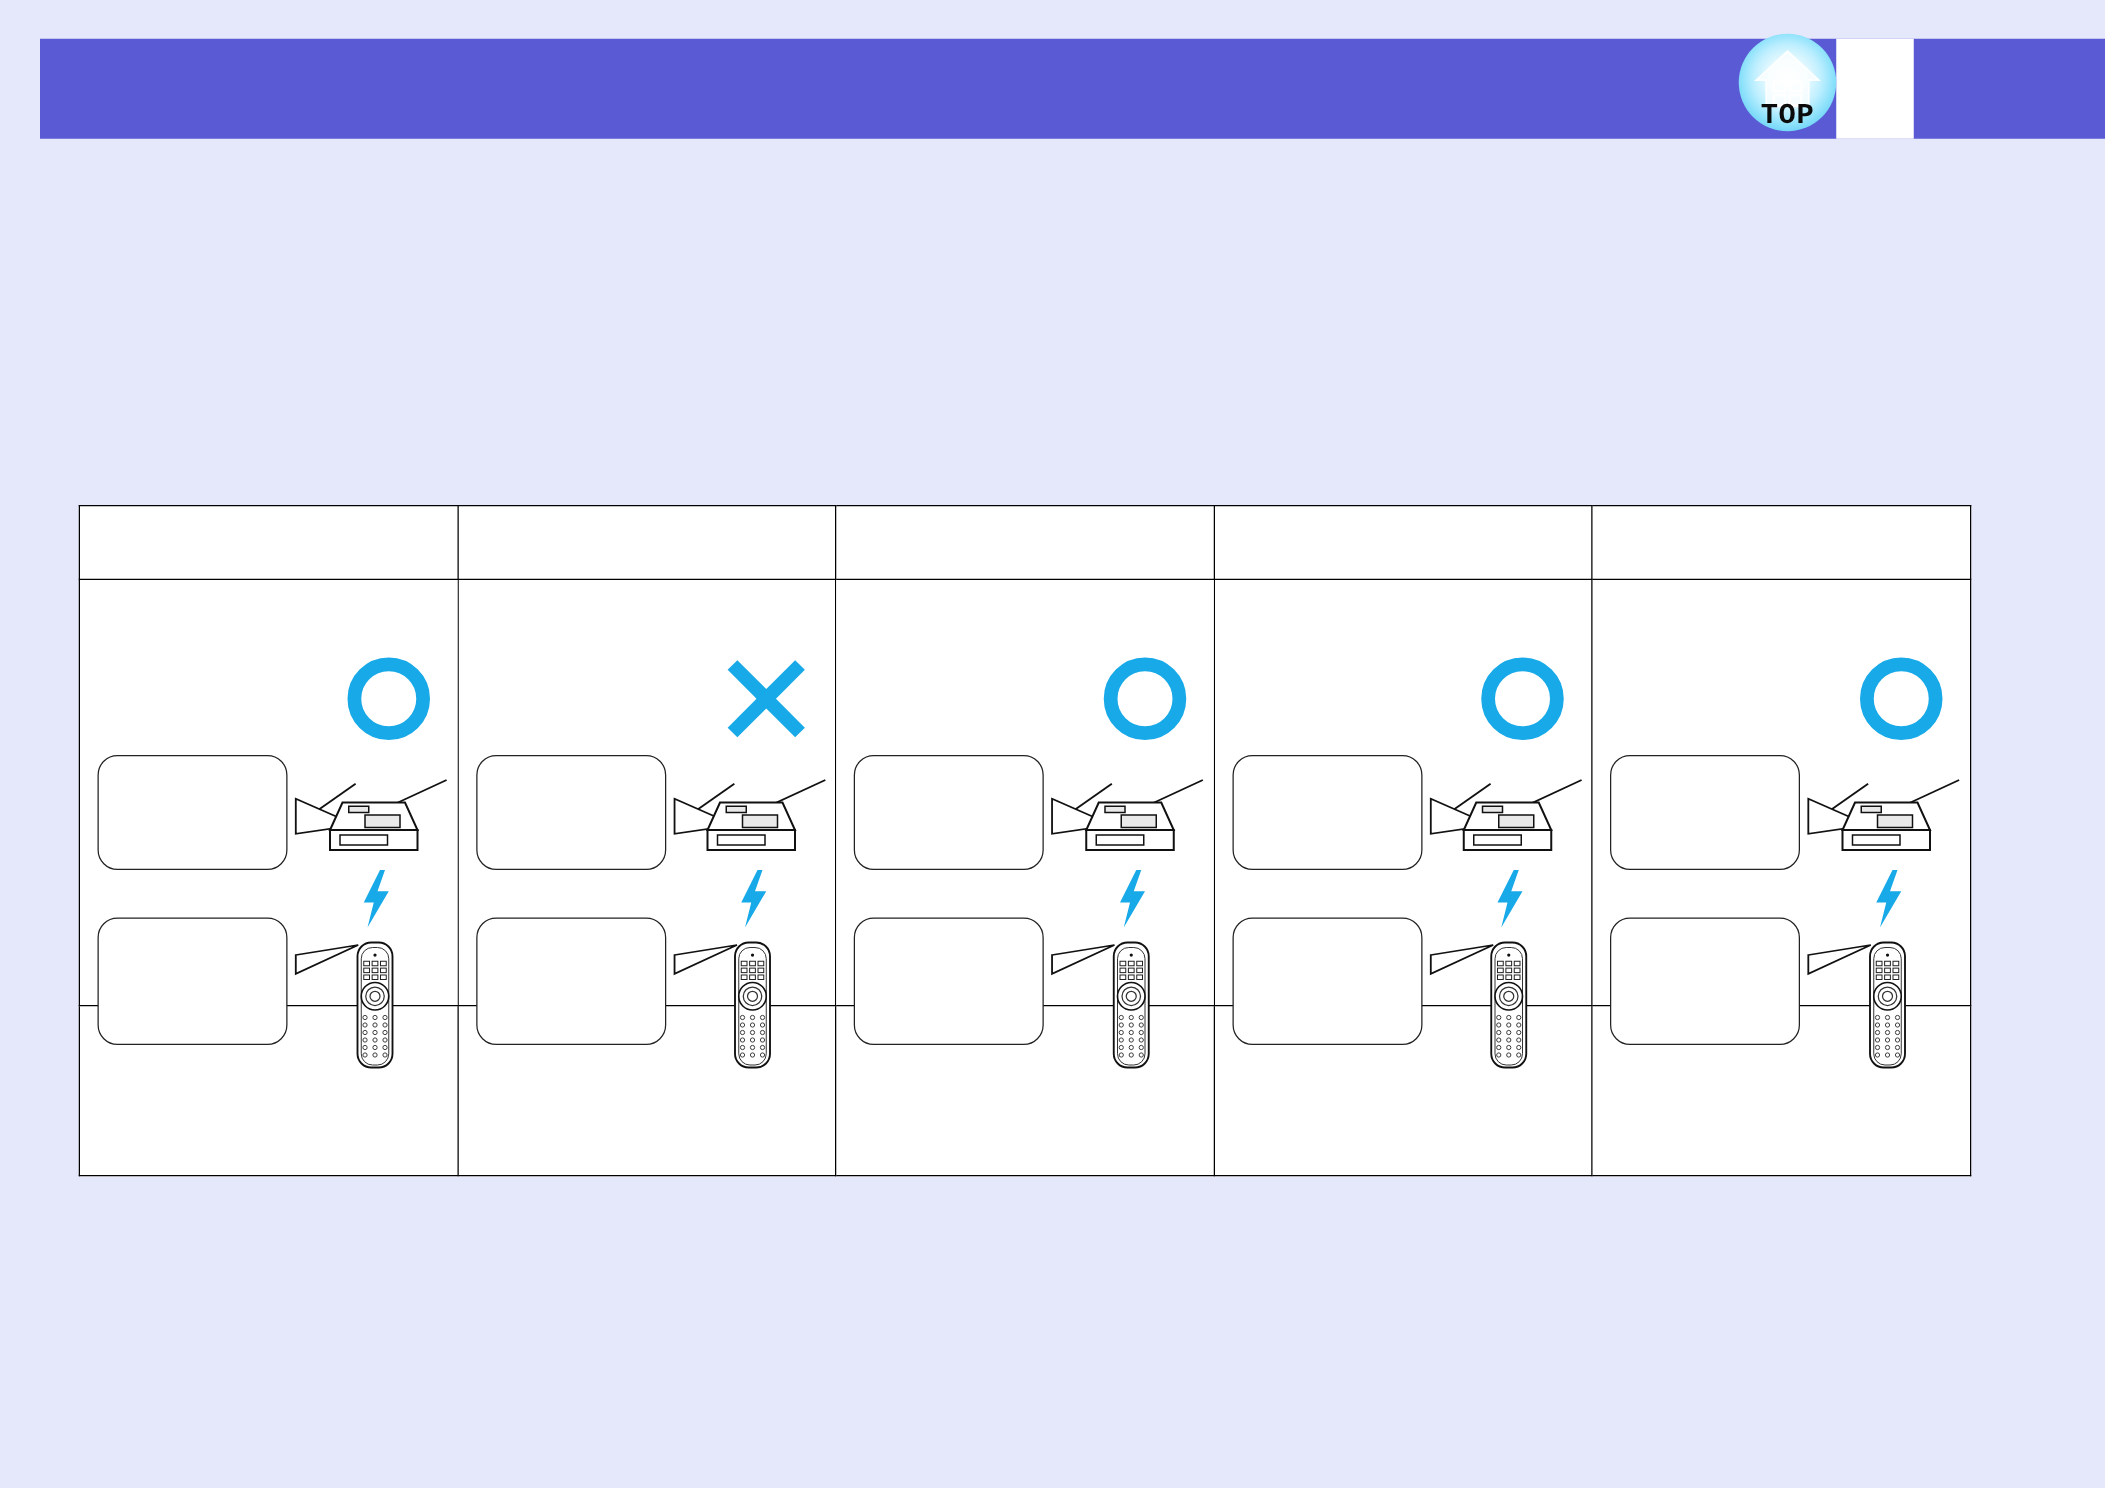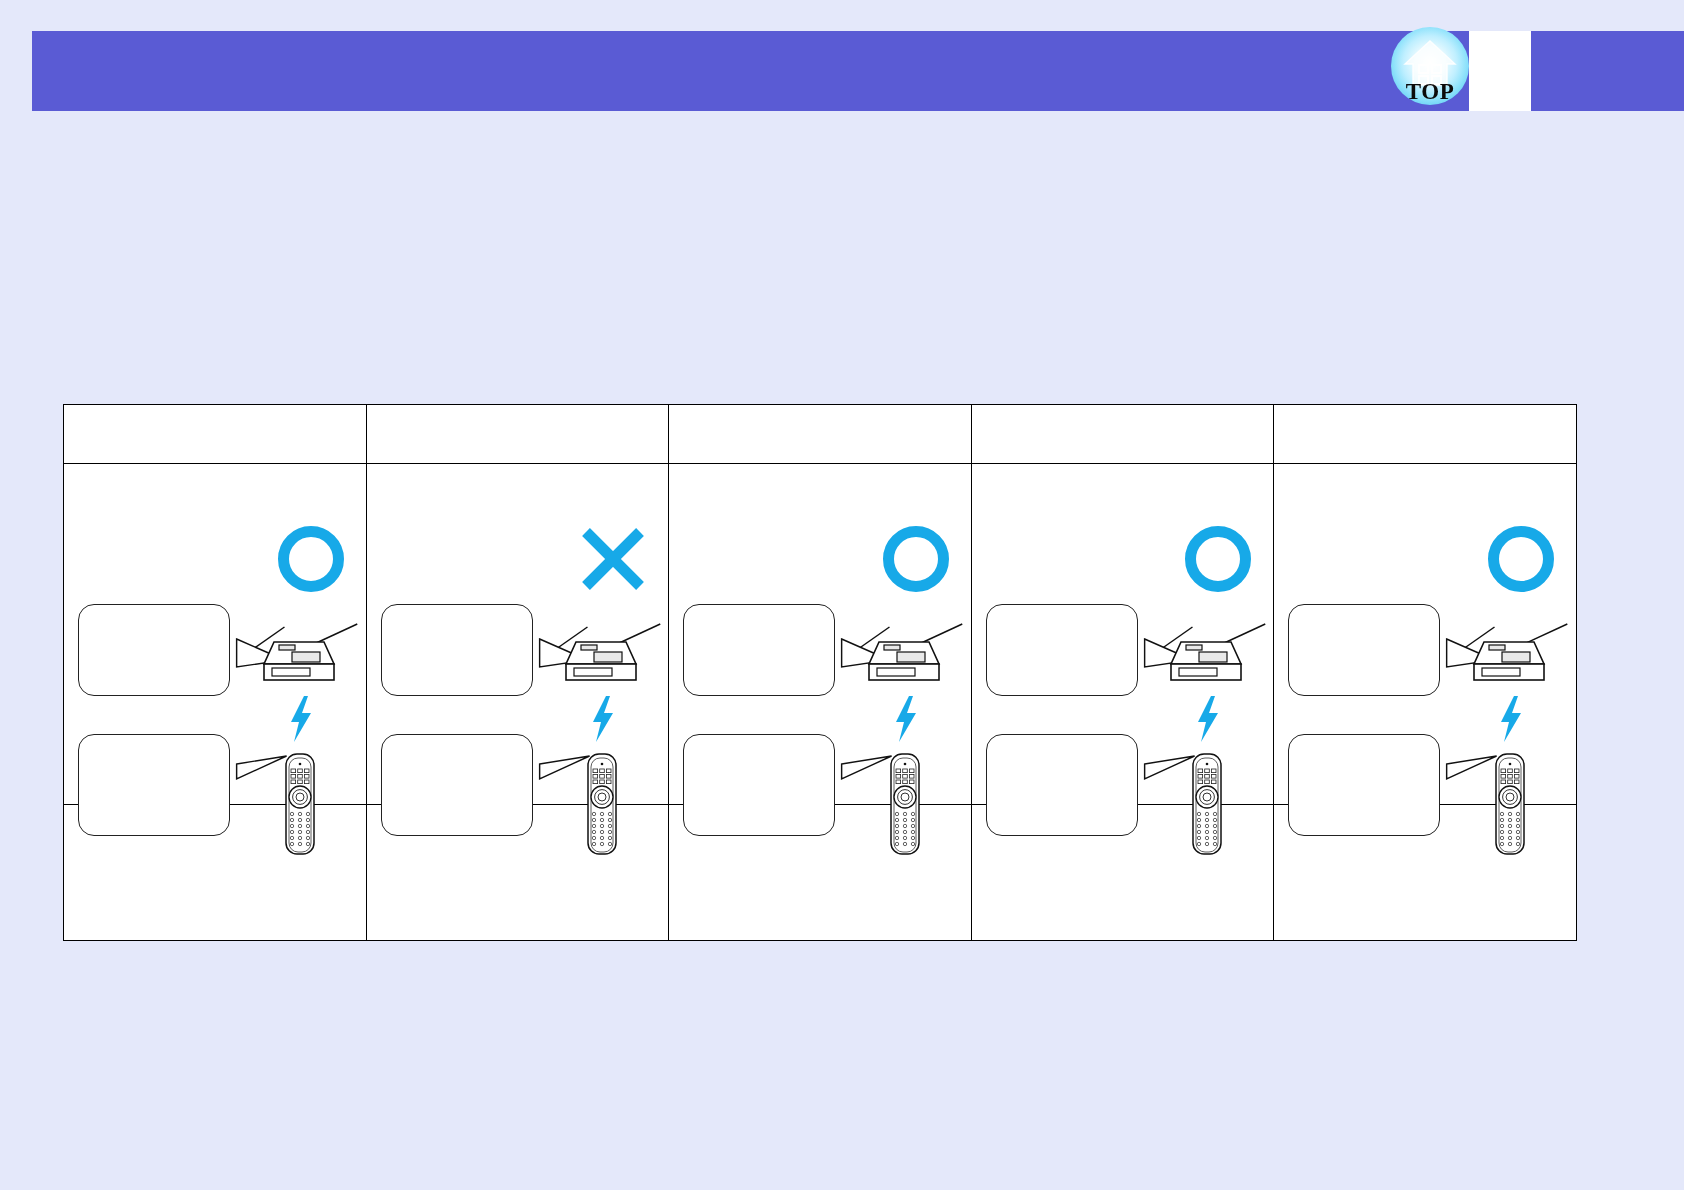--- a/index.html
+++ b/index.html
@@ -65,21 +65,21 @@
   .top-button .label {
     position: absolute;
     left: 0;
     top: 52px;
     width: 78px;
     text-align: center;
     font-size: 23px;
     font-weight: bold;
     color: #0b0b0b;
     letter-spacing: 0.5px;
-    font-family: Liberation Serif, serif;
+    font-family: Liberation Mono, monospace;
   }
   .top-spacer {
     position: absolute;
     left: 1469px;
     top: 31px;
     width: 62px;
     height: 80px;
     background: #ffffff;
   }
 

